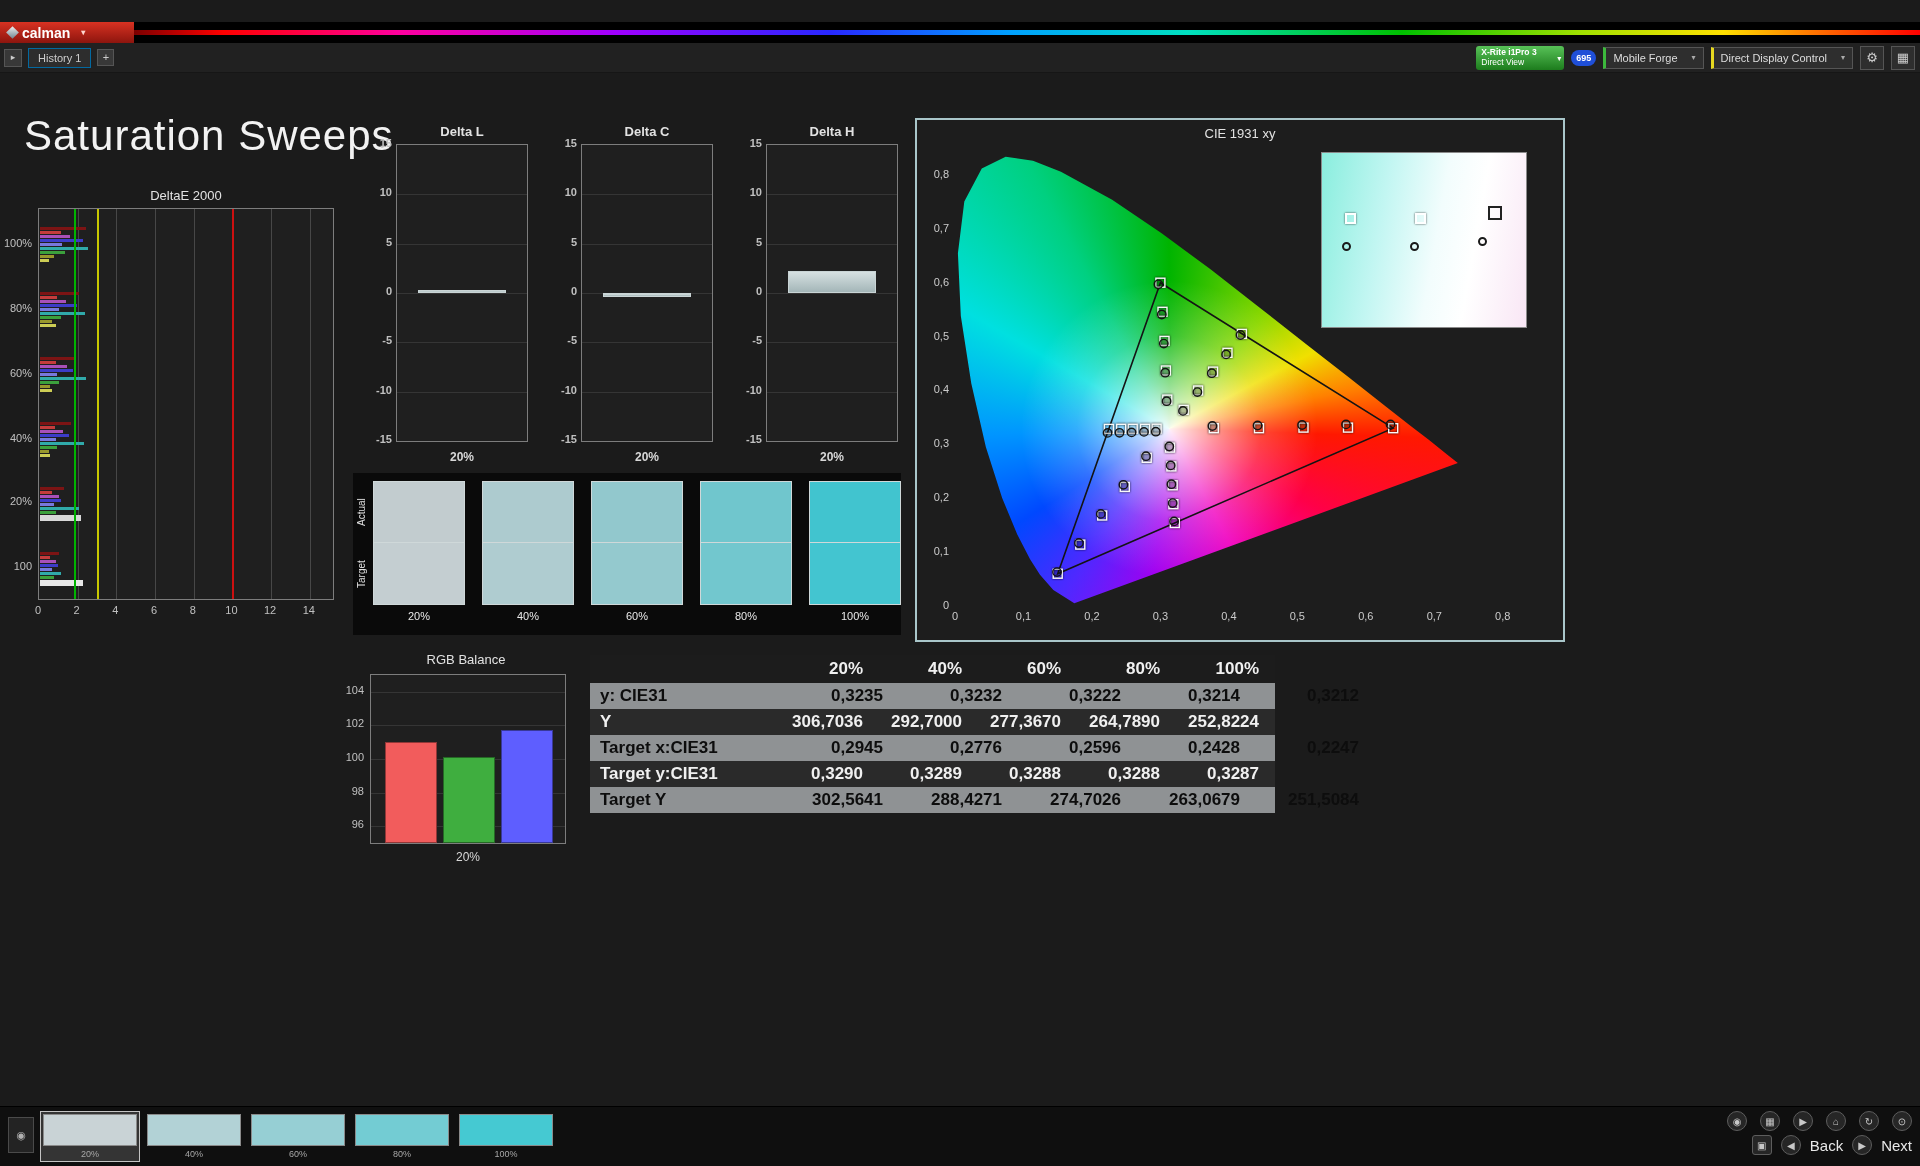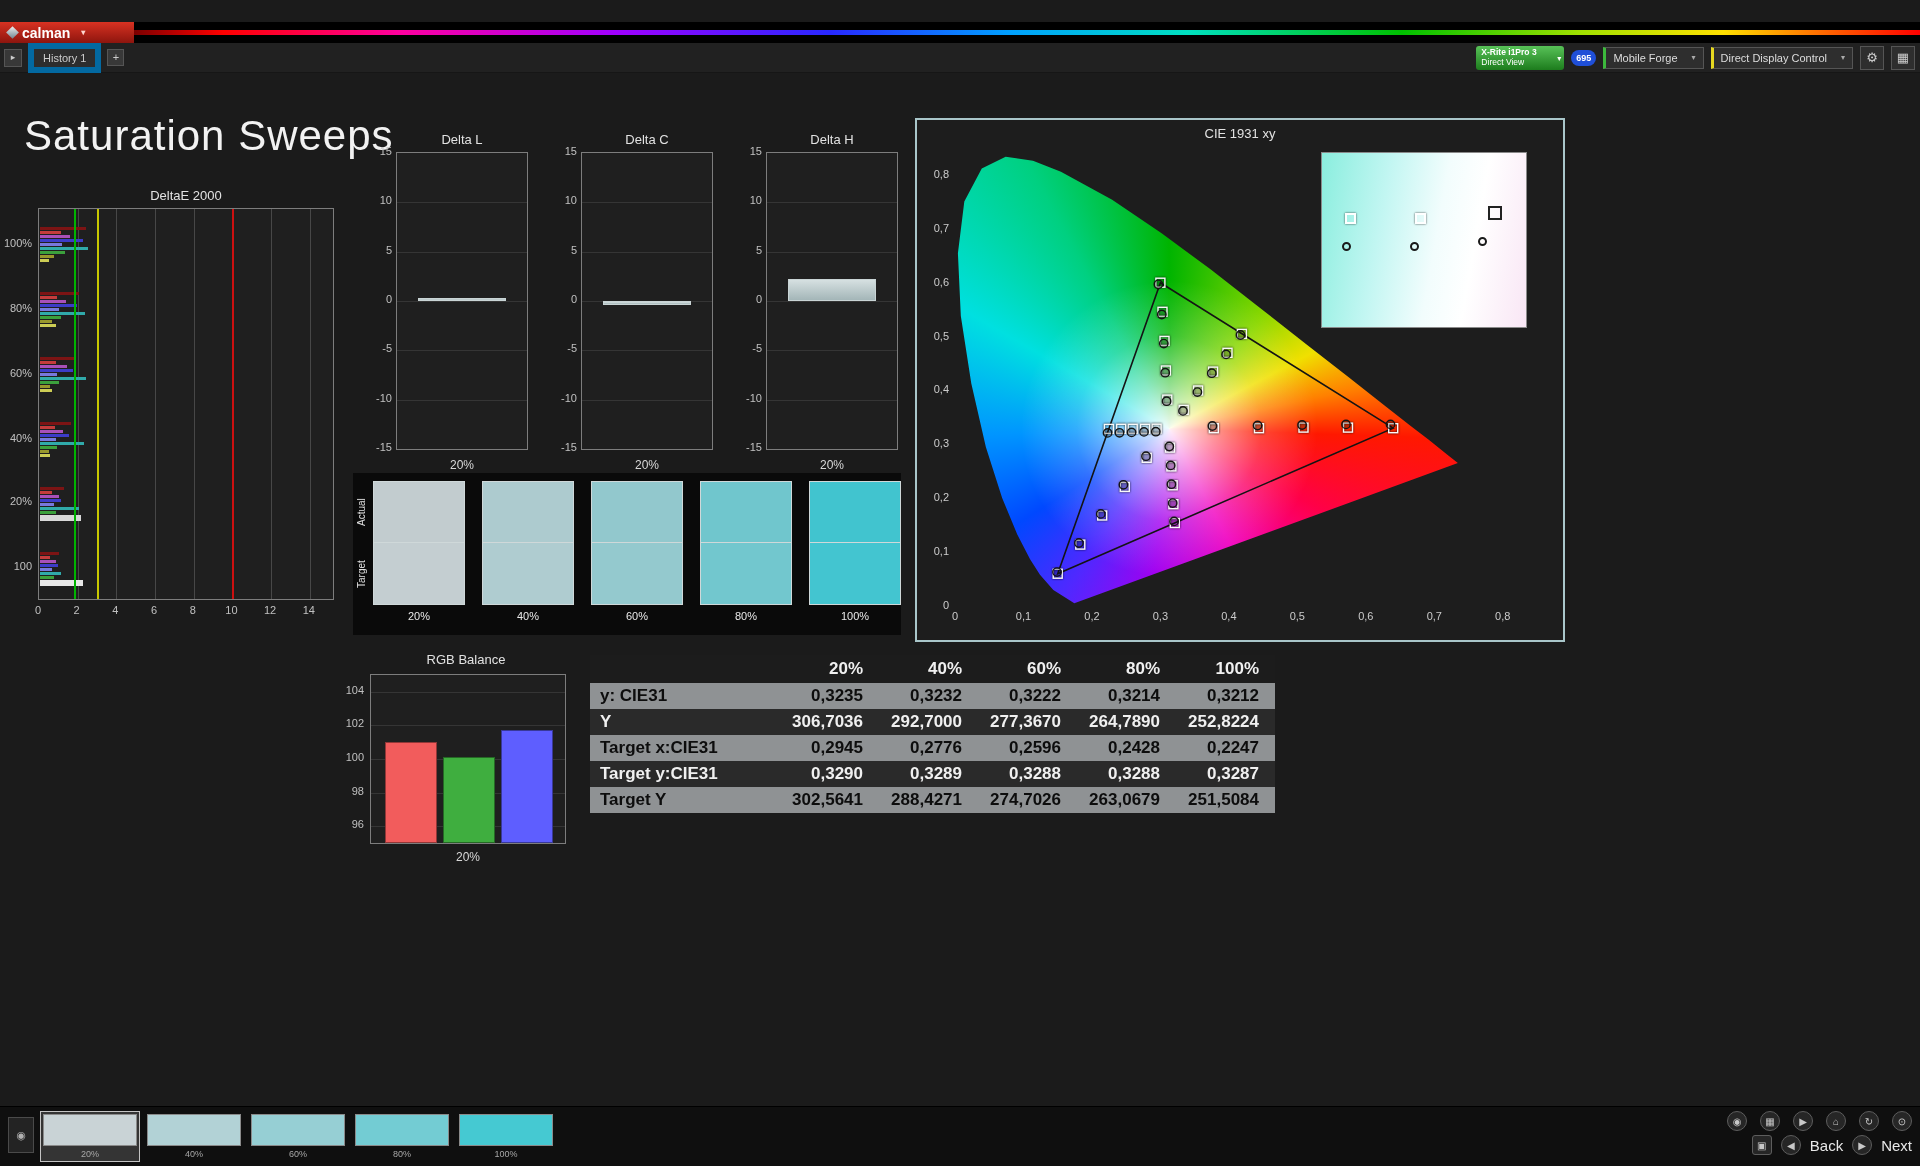--- a/index.html
+++ b/index.html
@@ -19,21 +19,21 @@
   .logobar { position:absolute; top:22px; left:0; right:0; height:21px; background:#000; }
   .logo { position:absolute; left:0; top:0; bottom:0; width:134px; background:linear-gradient(180deg,#d83222,#8d150e); display:flex; align-items:center; gap:5px; padding-left:8px; color:#fff; font-weight:bold; font-size:14px; cursor:pointer; }
   .logo-diamond { width:9px; height:9px; background:linear-gradient(135deg,#f0f0f0,#6d8590); transform:rotate(45deg); }
   .logo-dd { font-size:8px; margin-left:6px; color:#ffd7d0; }
   .rainbow { position:absolute; left:134px; right:0; top:8px; height:5px;
     background:linear-gradient(90deg,#7c0000 0%,#ff0000 5%,#ff00a0 15%,#a000ff 27%,#2828ff 39%,#00a0ff 49%,#00e0c0 59%,#00c000 71%,#a0e000 81%,#ffe000 89%,#ff6000 95%,#ff0000 100%); }
 
   
   .toolbar { position:absolute; top:43px; left:0; right:0; height:30px; background:#212121; border-bottom:1px solid #161616; display:flex; align-items:center; gap:6px; padding-left:4px; }
   .tb-expand { width:18px; height:18px; background:#383838; border:1px solid #555; color:#ccc; font-size:9px; line-height:1; }
-  .tb-tab { color:#ccc; font-size:11px; padding:3px 9px; background:#2d2d2d; border:6px solid #0369a1; cursor:pointer; }
+  .tb-tab { color:#ccc; font-size:11px; padding:3px 9px; background:#2d2d2d; border:1px solid #0369a1; cursor:pointer; }
   .tb-add { width:17px; height:17px; background:#383838; border:1px solid #555; color:#ccc; font-size:11px; line-height:1; }
   .toolbar-right { margin-left:auto; display:flex; align-items:center; gap:7px; padding-right:5px; }
   .meter-btn { position:relative; width:88px; height:24px; background:linear-gradient(180deg,#58c258,#1d7c1d); border-radius:3px; color:#fff; display:flex; flex-direction:column; justify-content:center; padding-left:5px; line-height:1.15; }
   .meter-btn .m1 { font-size:8.5px; font-weight:bold; }
   .meter-btn .m2 { font-size:8.5px; }
   .mdd { position:absolute; right:3px; top:8px; font-size:8px; }
   .badge { min-width:24px; height:16px; border-radius:9px; background:#1f4fd8; color:#fff; font-size:9px; display:inline-flex; align-items:center; justify-content:center; padding:0 5px; font-weight:bold; }
   .dd-btn { height:22px; background:#2e2e2e; border:1px solid #555; color:#ddd; font-size:11px; display:flex; align-items:center; padding:0 7px; gap:14px; }
   .accent-green { border-left:3px solid #3db93d; }
   .accent-yellow { border-left:3px solid #e6d820; }
@@ -52,21 +52,21 @@
   .de-plot  { left:34px; top:20px; width:296px; height:392px; }
   #deltae-ylabels { position:absolute; left:0; top:0; width:30px; height:100%; }
   .de-ytick { position:absolute; left:0; width:28px; text-align:right; font-size:11px; color:#c0c0c0; }
   #deltae-xlabels { position:absolute; left:0; top:416px; width:100%; height:16px; }
   .de-xtick { position:absolute; width:24px; text-align:center; font-size:11px; color:#c0c0c0; }
   .vline { position:absolute; top:0; bottom:0; width:1px; background:#474747; }
   .refline { position:absolute; top:0; bottom:0; width:2px; }
   .hbar { position:absolute; left:1px; }
 
   
-  .dsmall { position:absolute; top:132px; width:166px; height:348px; }
+  .dsmall { position:absolute; top:124px; width:166px; height:348px;font-weight:bold; }
   .ds-title { position:absolute; left:28px; top:0; width:132px; }
   .ds-plot { left:28px; top:20px; width:132px; height:298px; }
   .ds-ylabels { position:absolute; left:0; top:0; width:26px; height:100%; }
   .ds-ytick { position:absolute; left:0; width:24px; text-align:right; font-size:11px; color:#c0c0c0; }
   .ds-xlabel { position:absolute; left:28px; top:326px; width:132px; text-align:center; font-size:12px; color:#d8d8d8; }
   .hgrid { position:absolute; left:0; right:0; height:1px; background:#353535; }
   .dbar { position:absolute; left:16%; width:68%; background:linear-gradient(180deg,#d6e0e1,#a4b6b8); border:1px solid #c9d4d5; }
 
   
   .swatch-compare { position:absolute; left:353px; top:473px; width:548px; height:162px; background:#0a0a0a; }
@@ -115,21 +115,21 @@
   #rgb-ylabels { position:absolute; left:4px; top:0; width:32px; height:100%; }
   .rgb-ytick { position:absolute; width:30px; text-align:right; font-size:11px; color:#c0c0c0; }
   .rgb-xlabel { position:absolute; left:40px; top:198px; width:196px; text-align:center; font-size:12px; color:#d8d8d8; }
   .rgb-bar { position:absolute; bottom:0; border:1px solid rgba(0,0,0,0.4); }
 
   
   .mtable { position:absolute; left:590px; top:655px; width:685px; background:#1c1c1c; }
   .trow { display:grid; grid-template-columns:188px repeat(5,99px); height:26px; line-height:26px; }
   .thead { height:28px; line-height:28px; background:#1c1c1c; color:#f0f0f0; }
   .rowdark { background:#2a2a2a; color:#f0f0f0; }
-  .rowlight { background:#8f9294; color:#0d0d0d; }
+  .rowlight { background:#8f9294; color:#0d0d0d;gap:20px; }
   .tlabel { font-weight:bold; padding-left:10px; font-size:17px; overflow:hidden; }
   .tval, .thv { text-align:right; padding-right:14px; font-size:17px; font-weight:bold; }
 
   
   .bottombar { position:absolute; left:0; right:0; bottom:0; height:60px; background:#0f0f0f; border-top:1px solid #000; }
   .preview-btn { position:absolute; left:8px; top:10px; width:26px; height:36px; background:#232323; border:1px solid #4a4a4a; color:#b0b0b0; font-size:11px; }
   .bswatches { position:absolute; left:40px; top:4px; display:flex; gap:4px; }
   .bsw { width:100px; padding:2px; border:1px solid transparent; background:transparent; }
   .bsw.sel { border-color:#c4c4c4; background:#343434; }
   .bsw-color { height:32px; border:1px solid #8a8a8a; }

